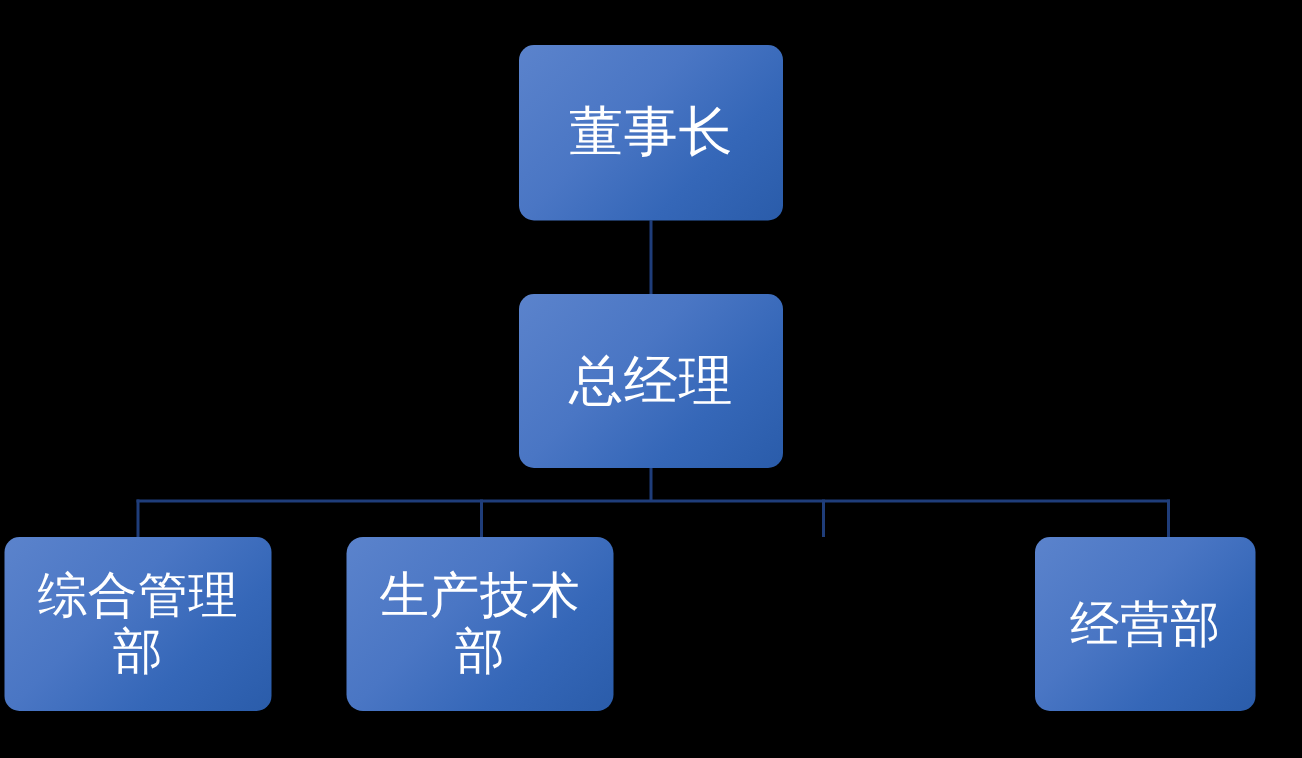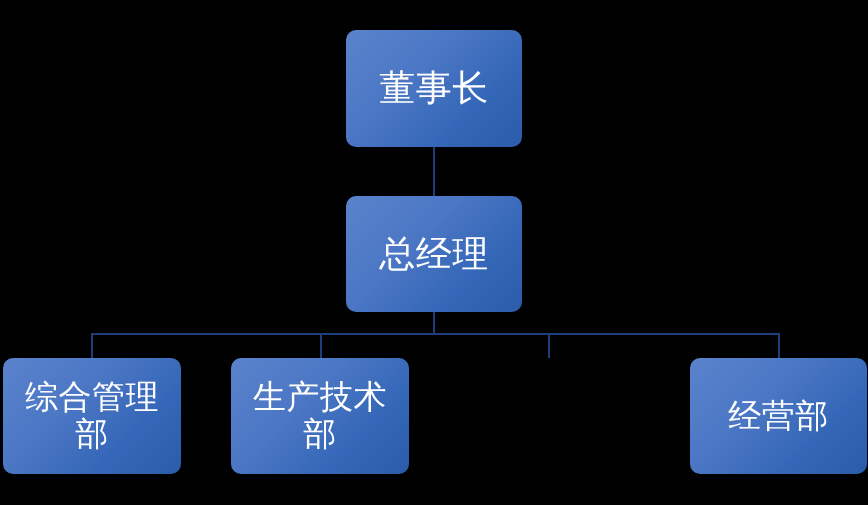--- a/index.html
+++ b/index.html
@@ -40,23 +40,23 @@
 
   .node.lvl1 { font-size: 36px; }
   .node.lvl2 { font-size: 36px; }
   .node.lvl3 { font-size: 33px; }
 
   
   #node-chairman        { left: 346px; top: 30px;  width: 176px; height: 117px; }
   #node-general-manager { left: 346px; top: 196px; width: 176px; height: 116px; }
 
   #node-dept-0 { left: 3px;   top: 358px; width: 178px; height: 116px; }
-  #node-dept-1 { left: 231px; top: 358px; width: 178px; height: 116px; }
+  #node-dept-1 { left: 231px; top: 358px; width: 178px; height: 116px; border-radius: 11px; }
   #node-dept-2 { left: 460px; top: 358px; width: 177px; height: 116px; }
-  #node-dept-3 { left: 690px; top: 358px; width: 177px; height: 116px; }
+  #node-dept-3 { left: 690px; top: 358px; width: 147px; height: 116px; }
 
   
   .conn {
     position: absolute;
     background: #1f3d7a;
     z-index: 1;
   }
   .conn.v { width: 2px; }
   .conn.h { height: 2px; }
 

